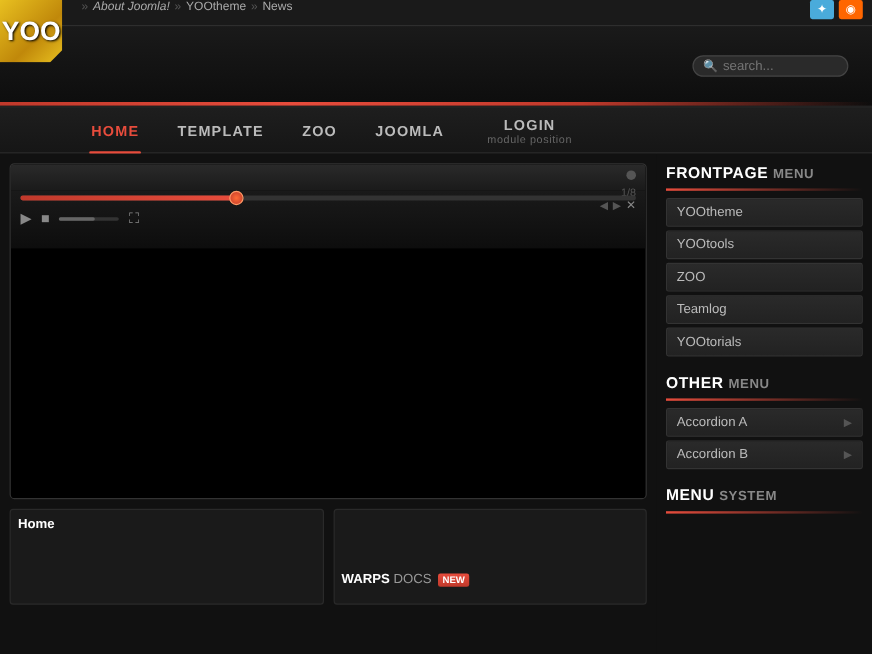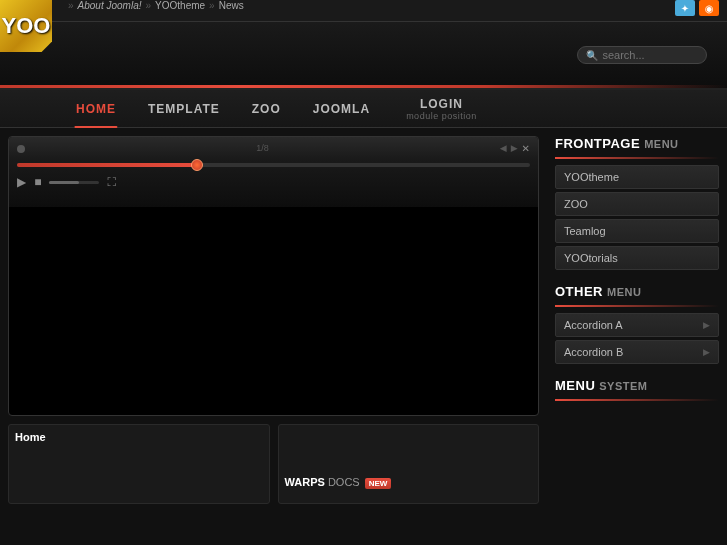--- a/index.html
+++ b/index.html
@@ -196,23 +196,24 @@
       border-radius: 4px;
       border: 1px solid #333;
       position: relative;
       height: 280px;
       overflow: hidden;
     }
     .video-top-bar {
       background: linear-gradient(to bottom, #2a2a2a, #1a1a1a);
       height: 22px;
       display: flex;
-      align-items: center;
+      align-items: flex-end;
       padding: 0 8px;
       justify-content: space-between;
+      flex-direction: column;
     }
     .vt-dot { width: 8px; height: 8px; border-radius: 50%; background: #555; display: inline-block; }
     .vt-text { color: #555; font-size: 9px; }
     .vt-right { display: flex; gap: 4px; align-items: center; }
     .vt-btn { color: #555; font-size: 9px; cursor: pointer; }
     .vt-close { color: #888; font-size: 10px; cursor: pointer; }
     .video-main {
       height: 210px;
       background: linear-gradient(135deg, #d0d0d0 0%, #f0f0f0 40%, #e0e0e0 100%);
       display: flex;
@@ -462,20 +463,23 @@
     <div class="sidebar-section">
       <div class="sidebar-section-title">
         <span class="title-light">FRONTPAGE</span>
         <span class="title-dark">MENU</span>
       </div>
       <div class="sidebar-divider"></div>
       <div class="sidebar-menu-item">
         <span>YOOtheme</span>
       </div>
       <div class="sidebar-menu-item">
+        <span>YOOtools</span>
+      </div>
+      <div class="sidebar-menu-item">
         <span>ZOO</span>
       </div>
       <div class="sidebar-menu-item">
         <span>Teamlog</span>
       </div>
       <div class="sidebar-menu-item">
         <span>YOOtorials</span>
       </div>
     </div>
 

